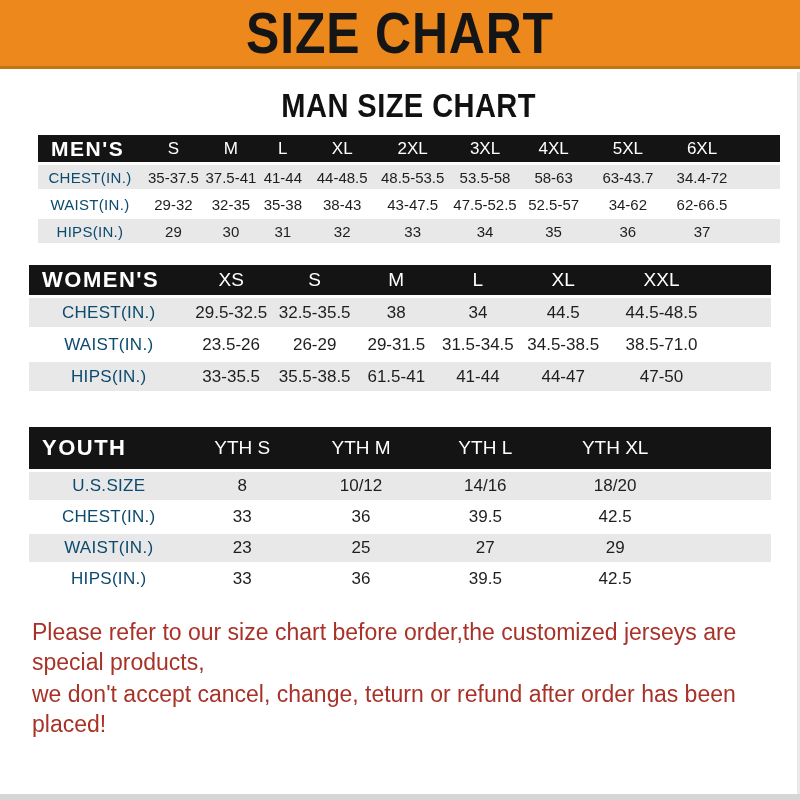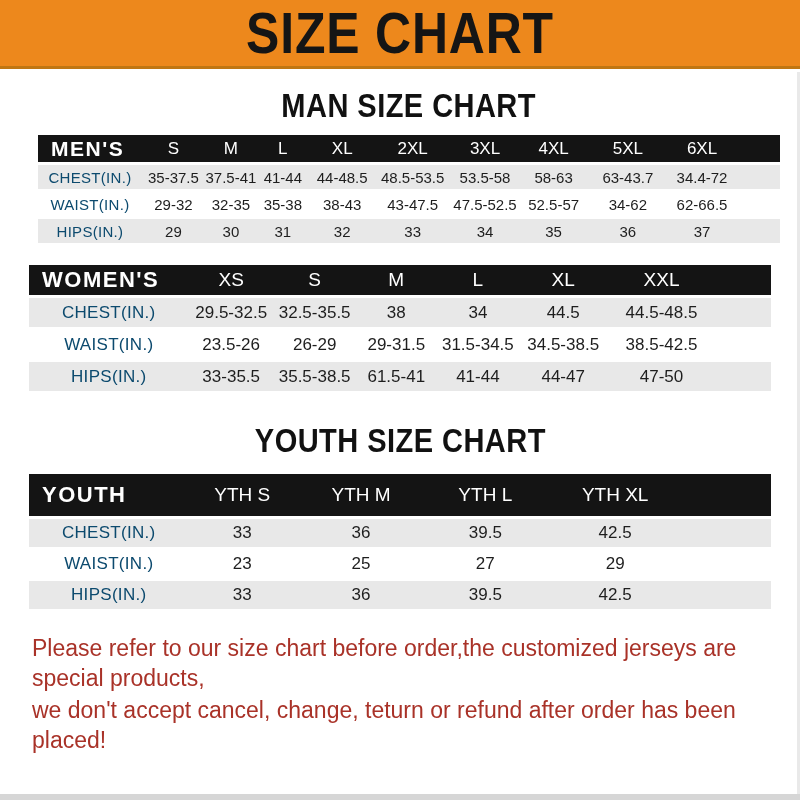--- a/index.html
+++ b/index.html
@@ -239,41 +239,38 @@
             <td>44.5-48.5</td>
             <td></td>
           </tr>
           <tr>
             <td class="row-label">WAIST(IN.)</td>
             <td>23.5-26</td>
             <td>26-29</td>
             <td>29-31.5</td>
             <td>31.5-34.5</td>
             <td>34.5-38.5</td>
-            <td>38.5-42.5</td>
+            <td>38.5-71.0</td>
             <td></td>
           </tr>
           <tr>
             <td class="row-label">HIPS(IN.)</td>
             <td>33-35.5</td>
             <td>35.5-38.5</td>
             <td>61.5-41</td>
             <td>41-44</td>
             <td>44-47</td>
             <td>47-50</td>
             <td></td>
           </tr>
         </tbody>
       </table>
   </section>
 
   <section class="sec-youth">
-    <div class="title-wrap">
-      <h2 class="section-title">YOUTH SIZE CHART</h2>
-    </div>
     <table class="size-table tbl-youth">
         <colgroup>
           <col style="width: 21.5%;">
           <col style="width: 14.5%;">
           <col style="width: 17.5%;">
           <col style="width: 16%;">
           <col style="width: 19%;">
           <col style="width: 11.5%;">
         </colgroup>
         <thead>
@@ -281,20 +278,28 @@
             <th class="hdr-label">YOUTH</th>
             <th>YTH S</th>
             <th>YTH M</th>
             <th>YTH L</th>
             <th>YTH XL</th>
             <th></th>
           </tr>
         </thead>
         <tbody>
           <tr>
+            <td class="row-label">U.S.SIZE</td>
+            <td>8</td>
+            <td>10/12</td>
+            <td>14/16</td>
+            <td>18/20</td>
+            <td></td>
+          </tr>
+          <tr>
             <td class="row-label">CHEST(IN.)</td>
             <td>33</td>
             <td>36</td>
             <td>39.5</td>
             <td>42.5</td>
             <td></td>
           </tr>
           <tr>
             <td class="row-label">WAIST(IN.)</td>
             <td>23</td>

